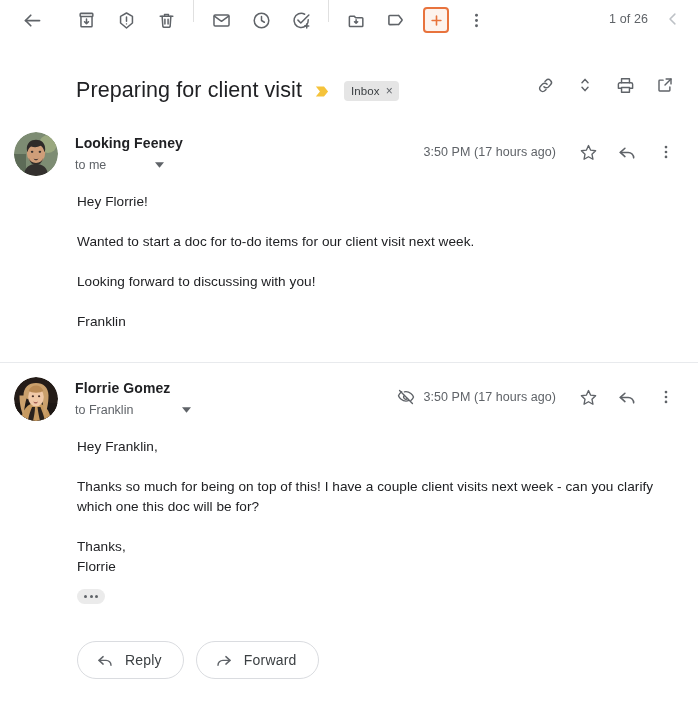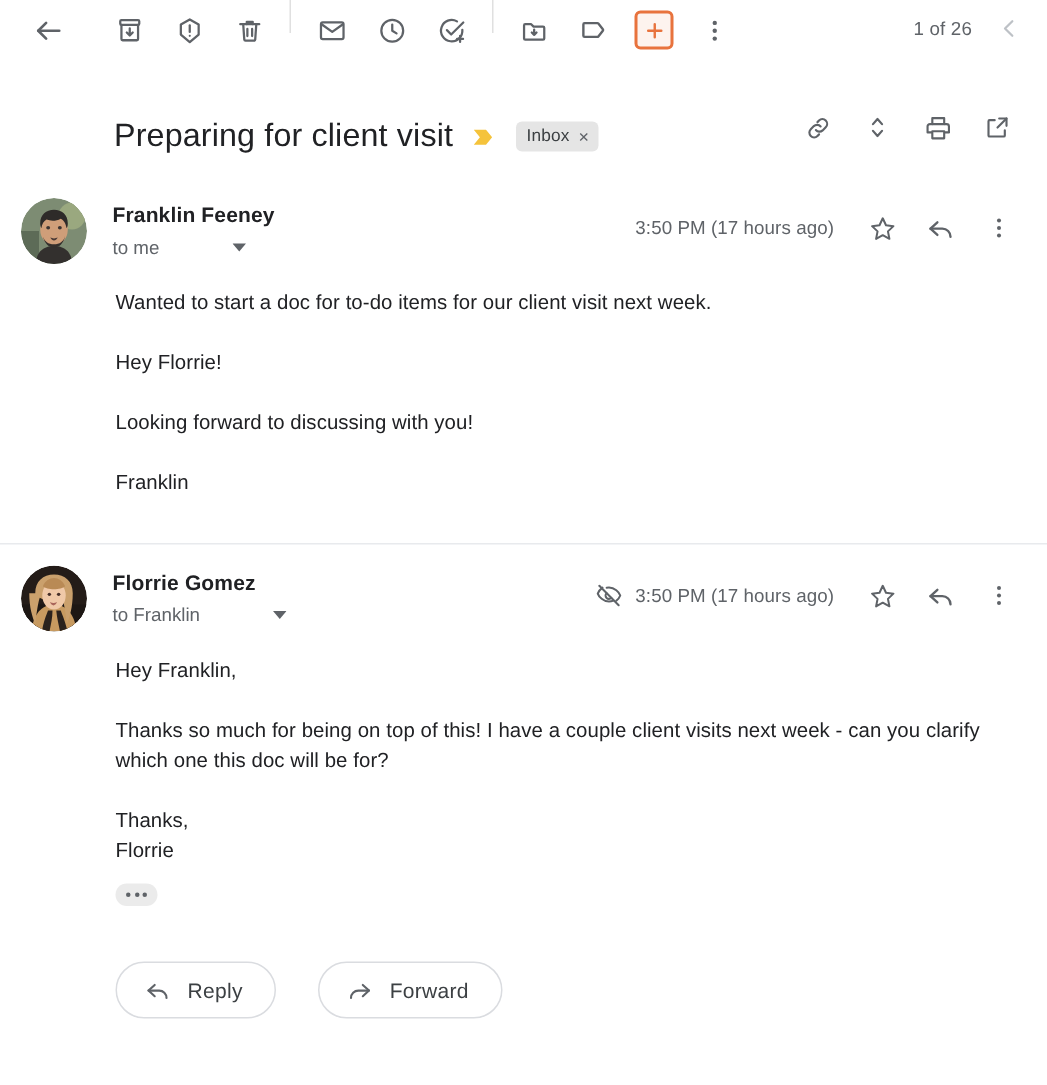--- a/index.html
+++ b/index.html
@@ -233,21 +233,21 @@
   .trimmed i {
     width: 3px; height: 3px;
     border-radius: 50%;
     background: #5f6368;
     display: block;
   }
 
   
   .actions {
     display: flex;
-    gap: 28px;
+    gap: 12px;
     padding: 37px 0 0 77px;
   }
   .action-btn {
     height: 38px;
     border: 1px solid #dadce0;
     border-radius: 19px;
     background: #fff;
     display: inline-flex;
     align-items: center;
     padding: 0 21px 0 18px;
@@ -424,21 +424,21 @@
           <path d="M12.8 17c0-6 4-9.2 9.2-9.2s9.2 3.2 9.2 9.2c0 1.6-.4 2.6-.8 3.2-.6-3.6-2-5.6-4-6.4-2.6 1.6-6.4 1.8-9.4.6-1.8 1-3 3-3.4 5.8-.5-.8-.8-2-.8-3.2z" fill="#2e2b29"></path>
           <path d="M14.6 25.5c1.2 5 4 7.5 7.4 7.5s6.2-2.5 7.4-7.5c-1 3.4-3.6 5.4-7.4 5.4s-6.4-2-7.4-5.4z" fill="#332f2c"></path>
           <ellipse cx="18.1" cy="19.8" rx="1.3" ry="1.15" fill="#3a3331"></ellipse>
           <ellipse cx="25.9" cy="19.8" rx="1.3" ry="1.15" fill="#3a3331"></ellipse>
           <path d="M19.5 26.4c1.6.7 3.4.7 5 0-.7 1.3-1.6 1.9-2.5 1.9s-1.8-.6-2.5-1.9z" fill="#4b3a36"></path>
         </g>
       </svg>
     </div>
 
     <div class="msg-ident">
-      <div class="sender-name">Franklin Feeney</div>
+      <div class="sender-name">Looking Feeney</div>
       <div class="recipient-row">
         <span class="recipient-text">to me</span>
         <span class="caret">
           <svg width="9" height="6" viewBox="0 0 10 6">
             <path d="M0 0h10L5 6z" fill="#5f6368"></path>
           </svg>
         </span>
       </div>
     </div>
 
@@ -459,22 +459,22 @@
         <svg width="18" height="18" viewBox="0 0 24 24" fill="#5f6368">
           <circle cx="12" cy="5.4" r="1.8"></circle>
             <circle cx="12" cy="12" r="1.8"></circle>
             <circle cx="12" cy="18.6" r="1.8"></circle>
         </svg>
       </div>
     </div>
   </div>
 
   <div class="msg-body">
+    <p>Hey Florrie!</p>
     <p>Wanted to start a doc for to-do items for our client visit next week.</p>
-    <p>Hey Florrie!</p>
     <p>Looking forward to discussing with you!</p>
     <p class="tight">Franklin</p>
   </div>
 </div>
 
 <div class="msg-divider" style="margin-top:30px"></div>
 
 <div class="message">
   <div class="msg-head">
     <div class="avatar">

